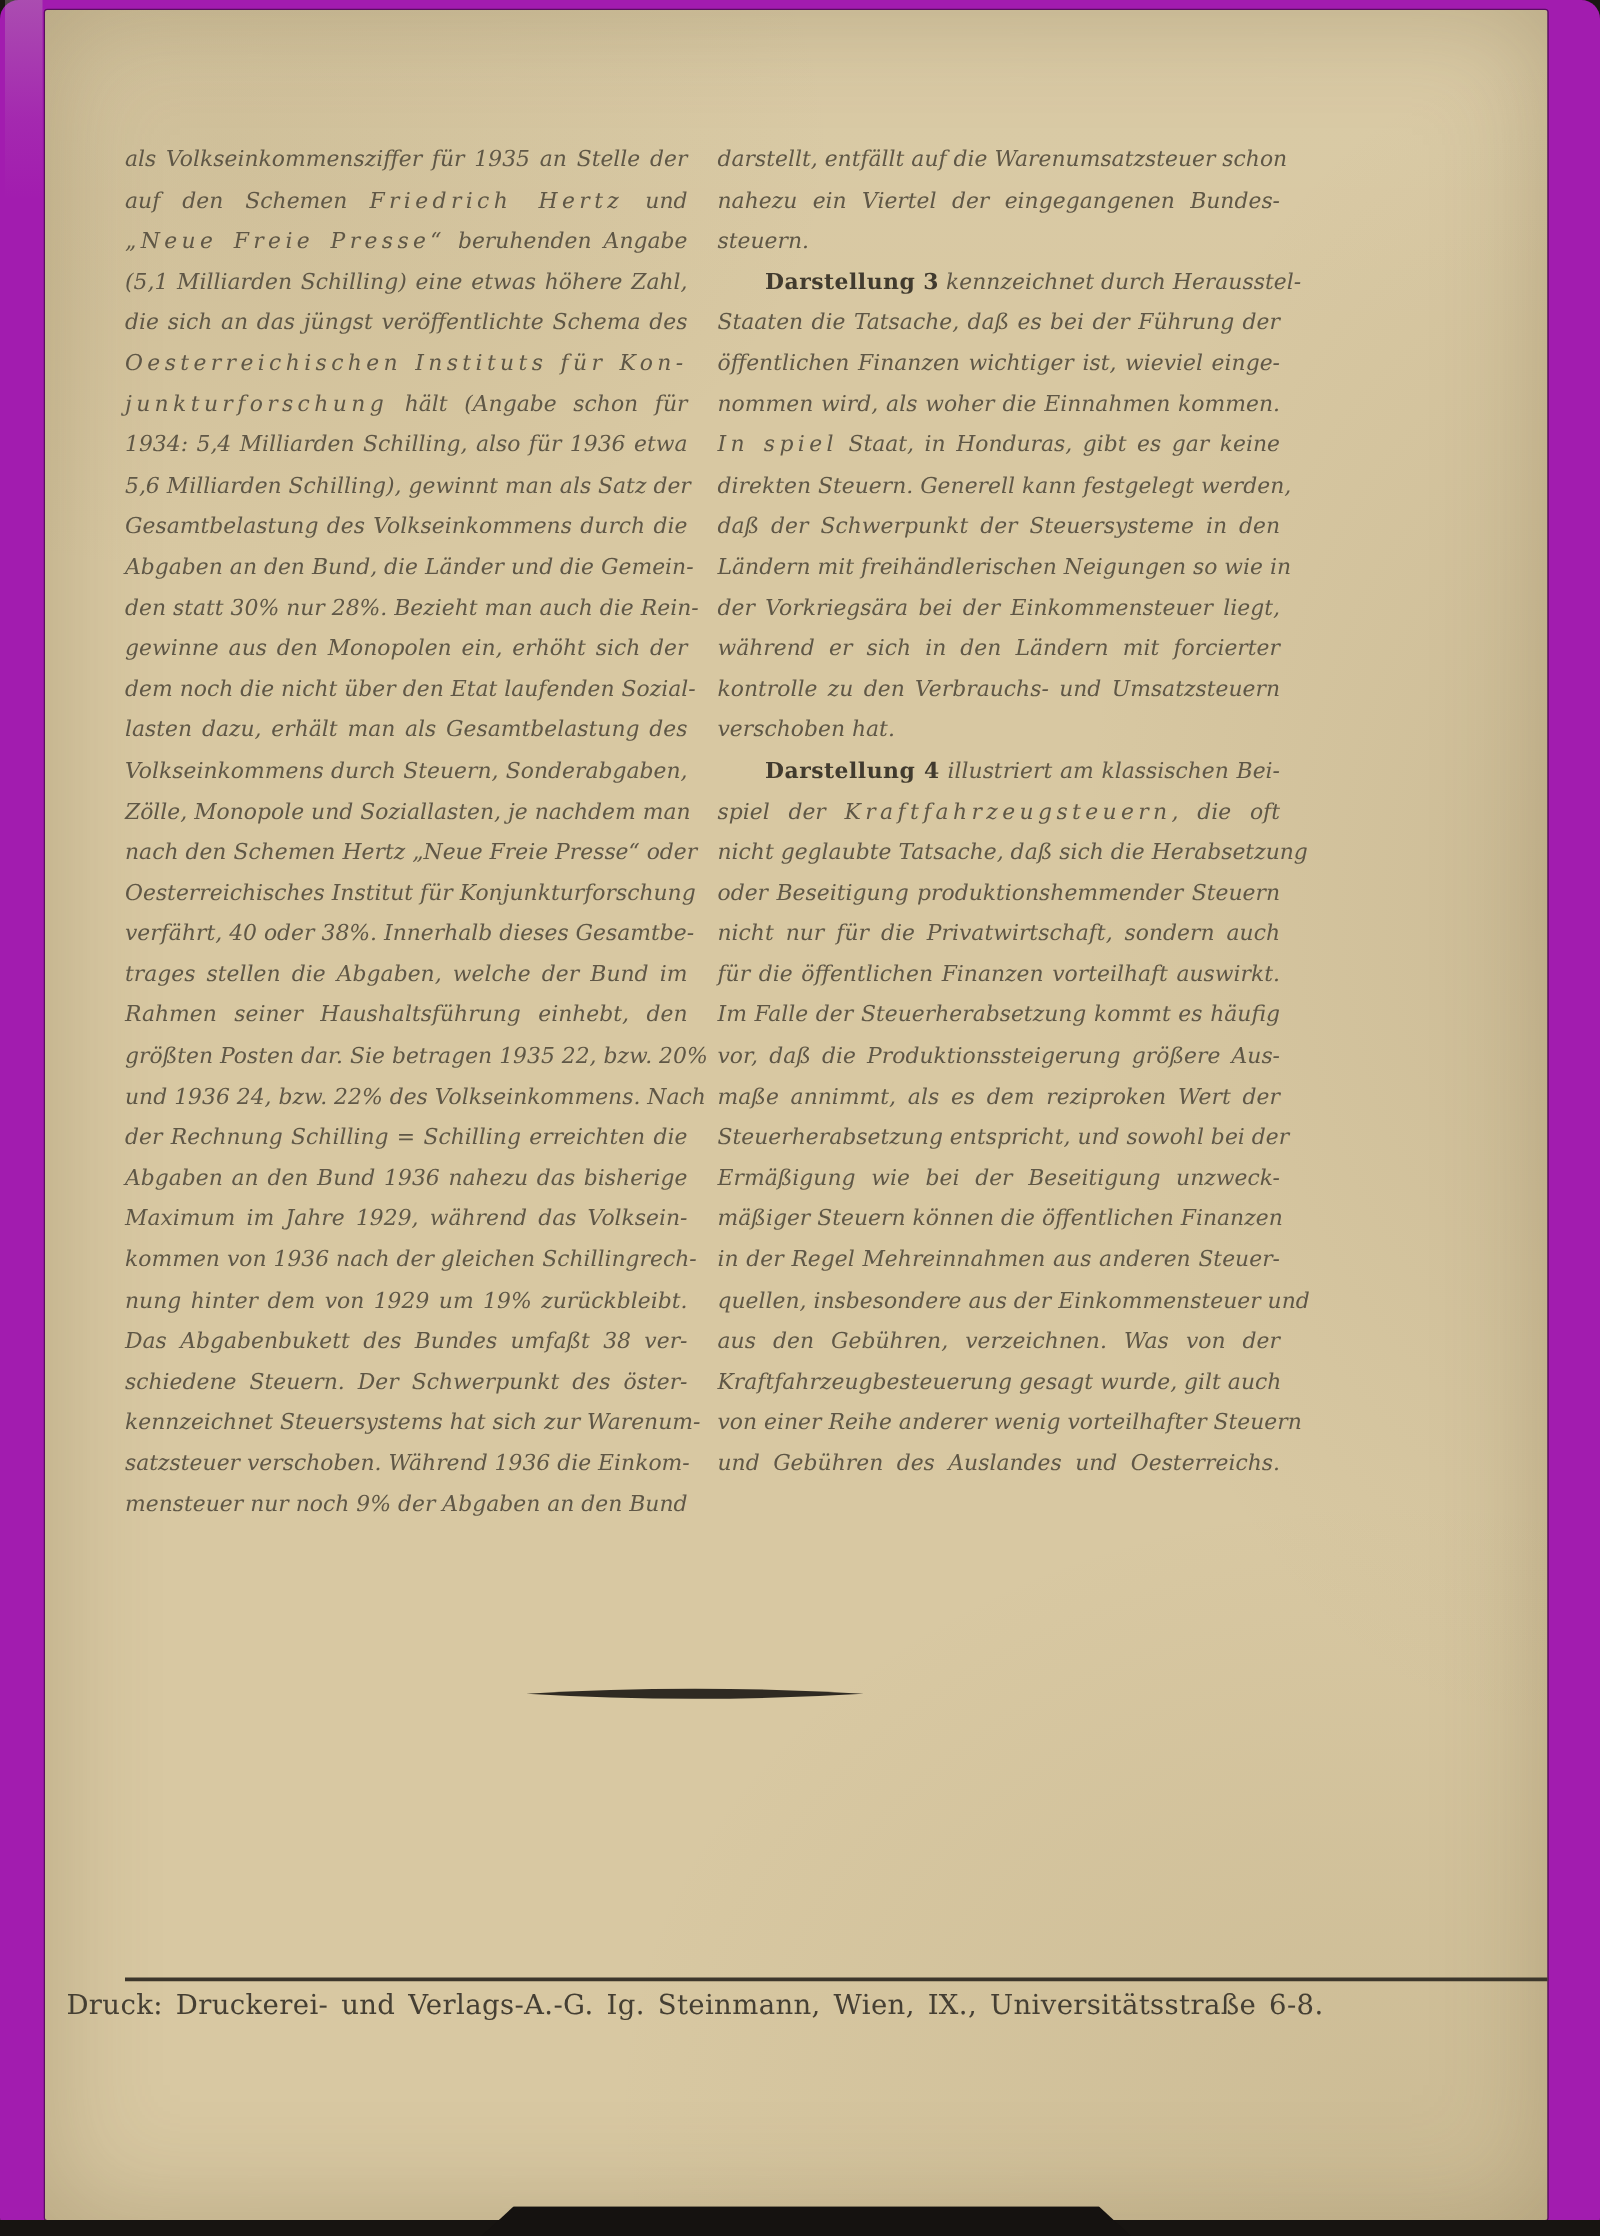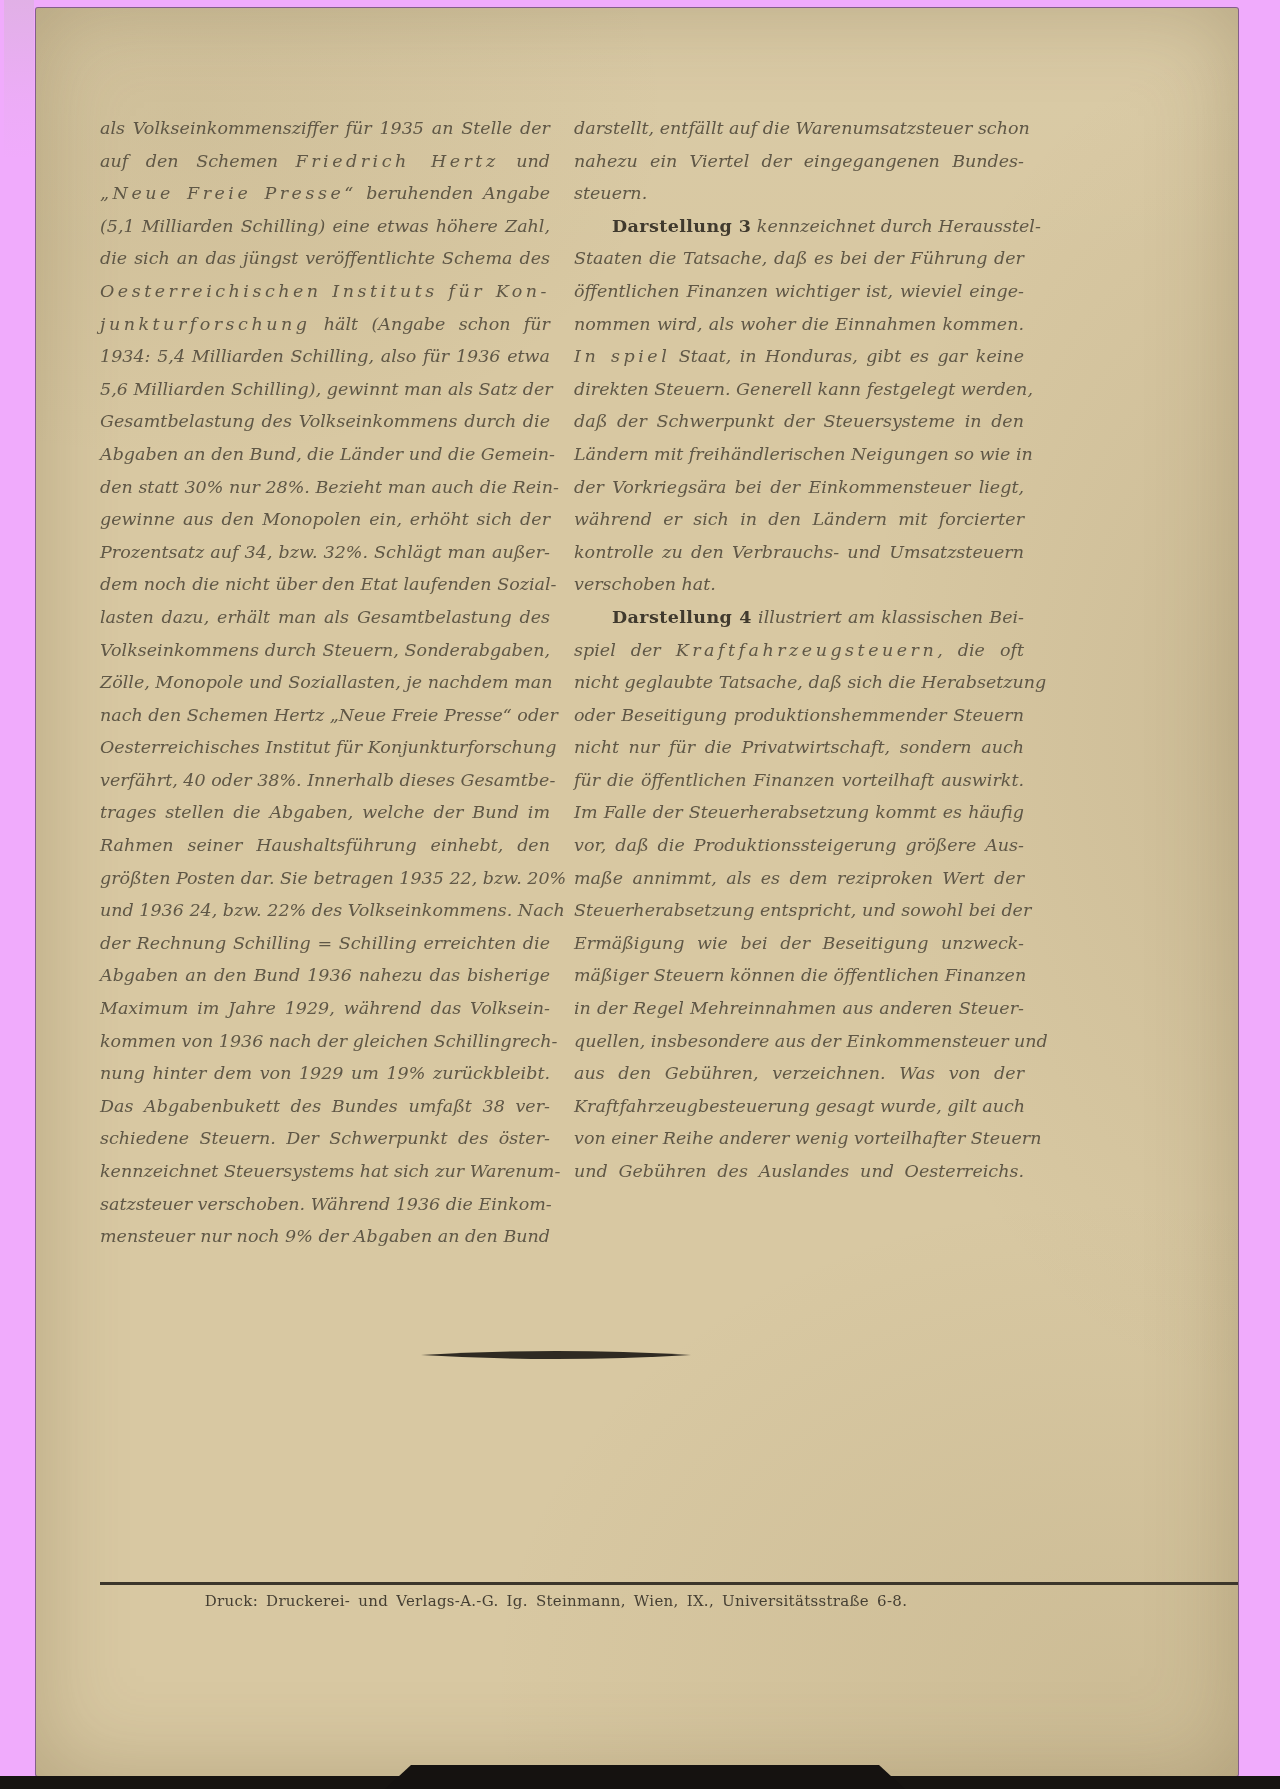--- a/index.html
+++ b/index.html
@@ -3,21 +3,21 @@
 <meta charset="utf-8">
 <style>
   html,body{margin:0;padding:0;}
   body{
     width:1280px;height:1789px;
     background:#1a1713;
     font-family:"DejaVu Serif", serif;
     overflow:hidden;
     position:relative;
   }
-  .scan{position:absolute;inset:0;width:1280px;height:1789px;background:#f0abfc;}
+  .scan{position:absolute;inset:0;width:1280px;height:1789px;background:#a21caf;border-radius:15px;}
   .scan-streak{
     position:absolute;left:4px;top:0;width:30px;height:160px;
     background:linear-gradient(180deg, rgba(190,188,180,0.30), rgba(190,188,180,0.08) 60%, transparent);
     pointer-events:none;
   }
   .paper{
     position:absolute;left:36px;top:8px;width:1202px;height:1768px;
     background-color:#d8c8a2;
     background-image:
       radial-gradient(ellipse 700px 500px at 12% 6%, rgba(125,105,60,0.10), transparent 70%),
@@ -57,21 +57,21 @@
     position:absolute;left:385px;top:1341px;width:270px;height:12px;
   }
   .footer-rule{
     position:absolute;left:64px;top:1574px;width:1138px;height:3px;
     background:#3c362b;
   }
   .imprint{
     position:absolute;left:0;top:1584px;width:1040px;
     text-align:center;
     font-style:normal;
-    font-size:15px;
+    font-size:22px;
     letter-spacing:0.3px;
     word-spacing:3px;
     color:#453f33;
   }
   .bottom-band{
     position:absolute;left:0;bottom:0;width:1280px;height:13px;background:#171411;
   }
   .bottom-trapezoid{
     position:absolute;left:385px;bottom:0;width:520px;height:24px;
     background:#151210;
@@ -94,21 +94,20 @@
           <div class="line"><span>(5,1 Milliarden Schilling) eine etwas höhere Zahl,</span></div>
           <div class="line"><span>die sich an das jüngst veröffentlichte Schema des</span></div>
           <div class="line"><span class="s-sp">Oesterreichischen Instituts für Kon-</span></div>
           <div class="line"><span class="s-sp">junkturforschung</span><span> hält (Angabe schon für</span></div>
           <div class="line"><span>1934: 5,4 Milliarden Schilling, also für 1936 etwa</span></div>
           <div class="line"><span>5,6 Milliarden Schilling), gewinnt man als Satz der</span></div>
           <div class="line"><span>Gesamtbelastung des Volkseinkommens durch die</span></div>
           <div class="line"><span>Abgaben an den Bund, die Länder und die Gemein-</span></div>
           <div class="line"><span>den statt 30% nur 28%. Bezieht man auch die Rein-</span></div>
           <div class="line"><span>gewinne aus den Monopolen ein, erhöht sich der</span></div>
-          <div class="line"><span>Prozentsatz auf 34, bzw. 32%. Schlägt man außer-</span></div>
           <div class="line"><span>dem noch die nicht über den Etat laufenden Sozial-</span></div>
           <div class="line"><span>lasten dazu, erhält man als Gesamtbelastung des</span></div>
           <div class="line"><span>Volkseinkommens durch Steuern, Sonderabgaben,</span></div>
           <div class="line"><span>Zölle, Monopole und Soziallasten, je nachdem man</span></div>
           <div class="line"><span>nach den Schemen Hertz „Neue Freie Presse“ oder</span></div>
           <div class="line"><span>Oesterreichisches Institut für Konjunkturforschung</span></div>
           <div class="line"><span>verfährt, 40 oder 38%. Innerhalb dieses Gesamtbe-</span></div>
           <div class="line"><span>trages stellen die Abgaben, welche der Bund im</span></div>
           <div class="line"><span>Rahmen seiner Haushaltsführung einhebt, den</span></div>
           <div class="line"><span>größten Posten dar. Sie betragen 1935 22, bzw. 20%</span></div>

